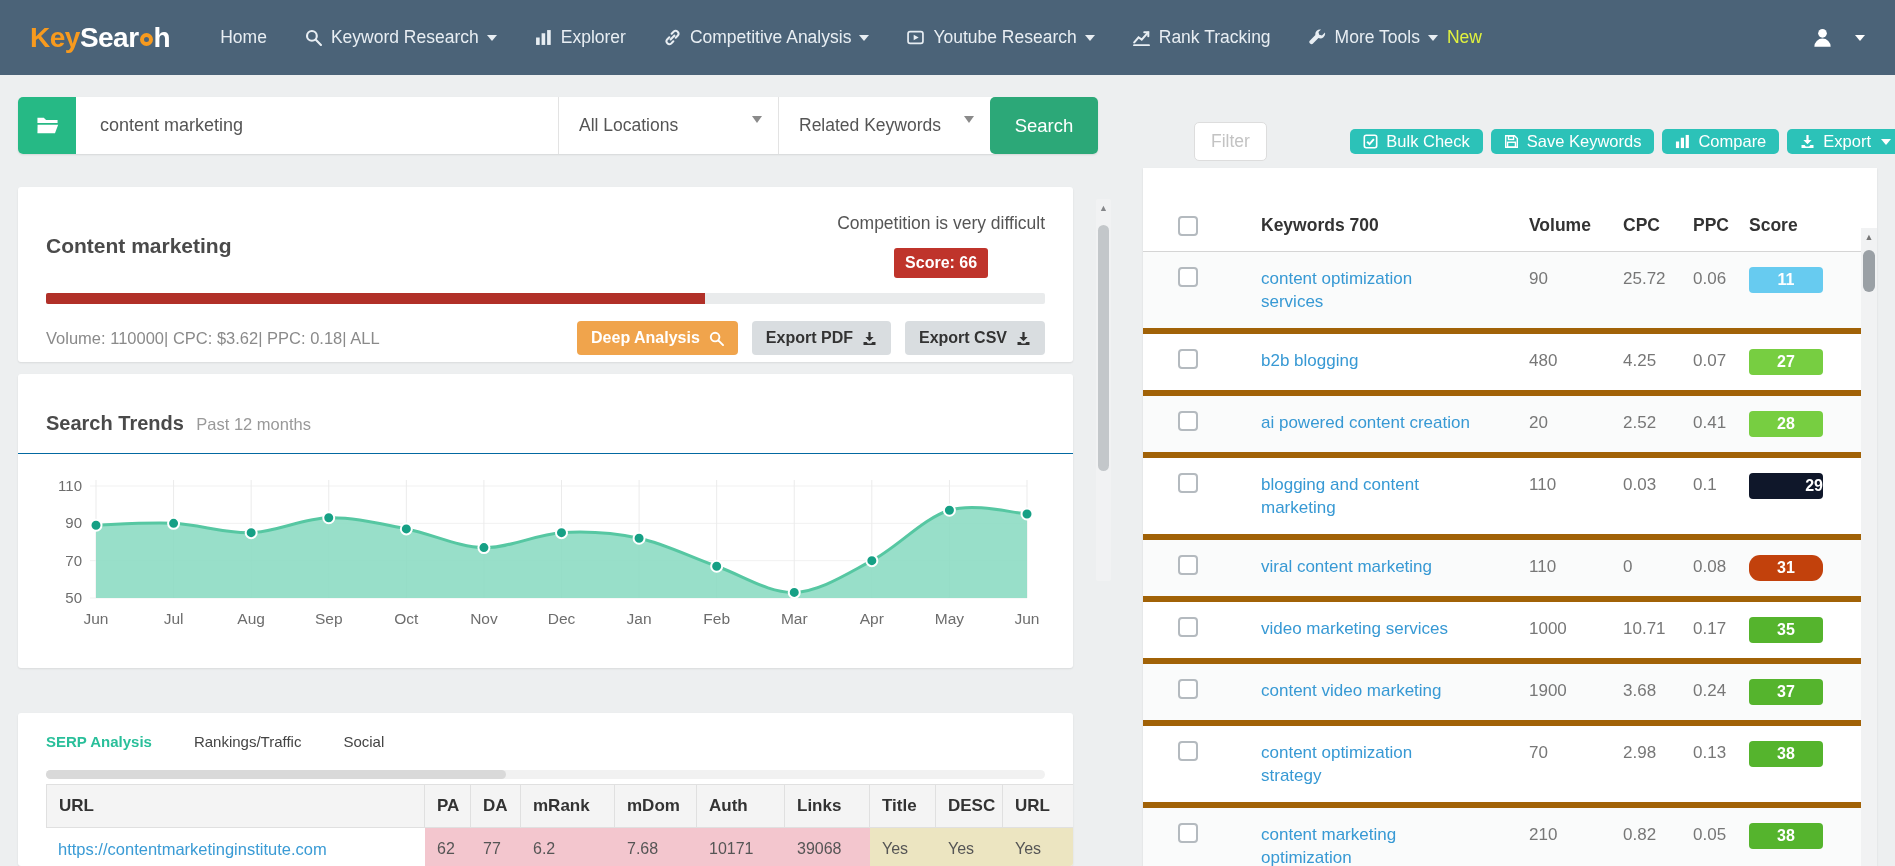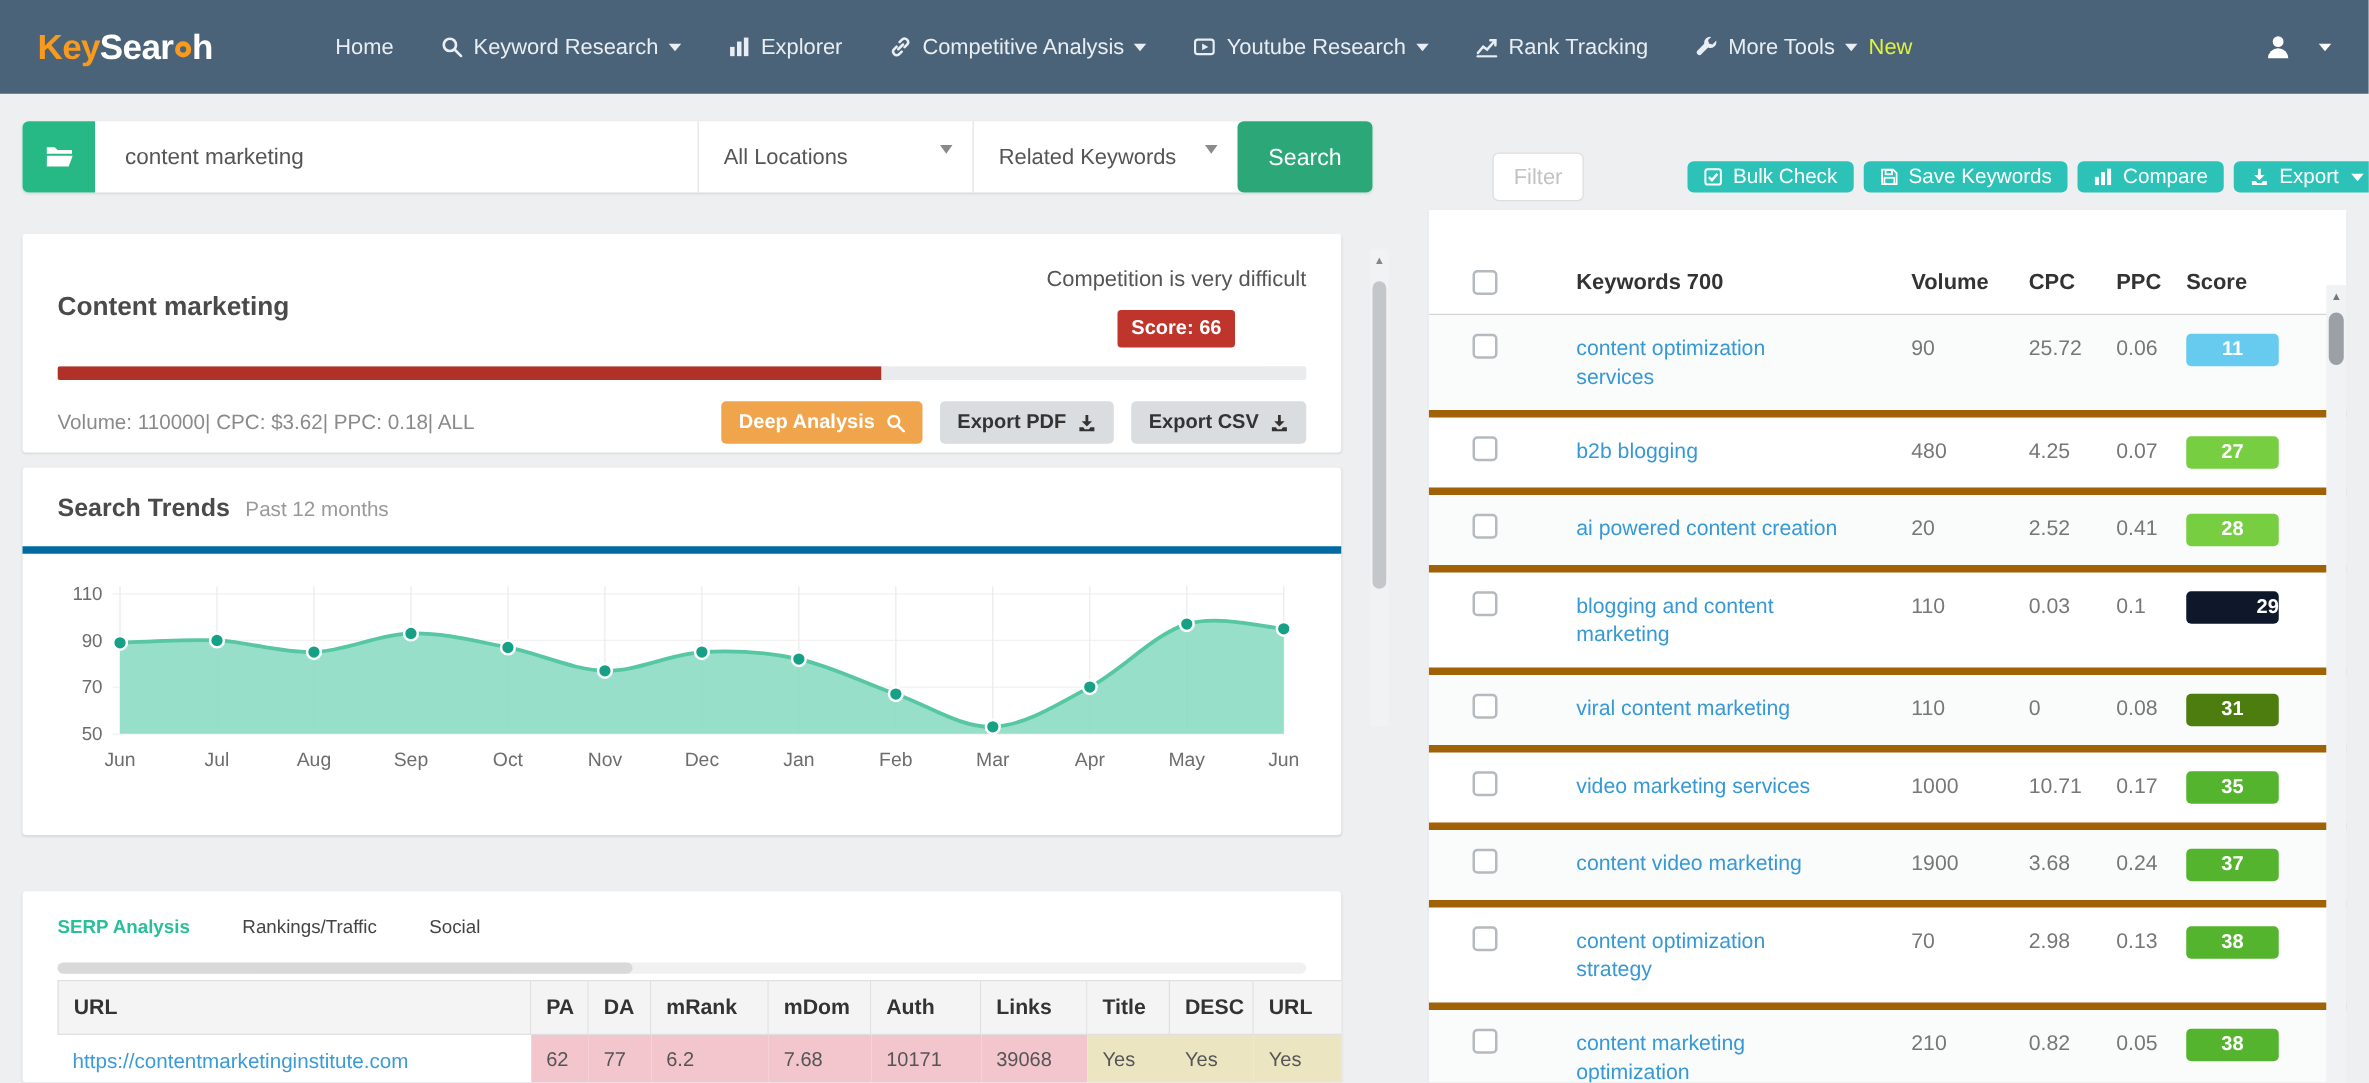--- a/index.html
+++ b/index.html
@@ -9,21 +9,21 @@
 
   
   .navbar { position:absolute; left:0; top:0; width:1895px; height:75px; background:#4b6378;
     display:flex; align-items:center; padding:0 30px; }
   .logo { display:flex; align-items:center; font-weight:800; font-size:28px; letter-spacing:-0.5px;
     margin-right:50px; cursor:pointer; }
   .lg-orange { color:#f79a1e; }
   .lg-white { color:#ffffff; }
   .lg-ring { display:inline-block; width:13px; height:13px; border:4.5px solid #f79a1e;
     border-radius:50%; margin:0 1px; position:relative; top:2px; }
-  .nav-items { display:flex; align-items:center; gap:38px; flex:1;margin-left:48px; }
+  .nav-items { display:flex; align-items:center; gap:38px; flex:1; }
   .nav-item { display:flex; align-items:center; color:#e8eef3; font-size:17.5px; cursor:pointer;
     text-decoration:none; white-space:nowrap; }
   .nav-item .icon { margin-right:9px; display:inline-flex; }
   .icon svg { width:17px; height:17px; display:block; }
   .caret { width:0; height:0; border-left:5px solid transparent; border-right:5px solid transparent;
     border-top:6px solid currentColor; display:inline-block; margin-left:8px; }
   .nav-new { color:#e1f23e; margin-left:9px; font-size:17.5px; }
   .nav-right { display:flex; align-items:center; color:#fff; gap:14px; margin-left:auto; cursor:pointer; }
   .nav-right .icon svg { width:21px; height:21px; }
 
@@ -75,21 +75,21 @@
   .btn-orange { background:#f0a44c; color:#fff; font-weight:700; font-size:16px; border:none;
     border-radius:4px; padding:8px 14px; display:flex; align-items:center; gap:9px; cursor:pointer;
     font-family:"Liberation Sans", sans-serif; }
   .btn-gray { background:#d9dde0; color:#333; font-weight:700; font-size:16px; border:none;
     border-radius:4px; padding:8px 14px; display:flex; align-items:center; gap:9px; cursor:pointer;
     font-family:"Liberation Sans", sans-serif; }
   .btn-orange .icon svg, .btn-gray .icon svg { width:15px; height:15px; }
 
   
   .trends { top:374px; height:294px; }
-  .trends-head { padding:22px 28px 18px; border-bottom:6px solid #0369a1; }
+  .trends-head { padding:22px 28px 18px; border-bottom:1px solid #0369a1;margin-top:16px; }
   .trends-title { font-size:20px; font-weight:700; color:#4a4a4a; display:inline; }
   .trends-sub { font-size:16.5px; color:#999; margin-left:8px; }
   .chart-wrap { padding:16px 20px 0 14px; }
 
   
   .serp { top:713px; height:153px; padding:20px 28px 0; overflow:hidden; }
   .serp-tabs { display:flex; gap:42px; align-items:center; }
   .serp-tab { font-size:15px; color:#444; cursor:pointer; }
   .serp-tab.active { color:#29bf9a; font-weight:700; }
   .hscroll { margin-top:20px; height:9px; background:#f1f1f1; border-radius:5px; position:relative; }
@@ -486,21 +486,21 @@
           <div><span class="score-pill" style="background: #0f172a; text-align: right;">29</span></div>
         </div>
         <div class="kw-row">
           <div>
             <div class="checkbox"></div>
           </div>
           <div><a href="#" class="kw-link">viral content marketing</a></div>
           <span class="kw-num">110</span>
           <span class="kw-num">0</span>
           <span class="kw-num">0.08</span>
-          <div><span class="score-pill" style="background: #4d7c0f;">31</span></div>
+          <div><span class="score-pill" style="background: #c2410c; border-radius: 11px;">31</span></div>
         </div>
         <div class="kw-row">
           <div>
             <div class="checkbox"></div>
           </div>
           <div><a href="#" class="kw-link">video marketing services</a></div>
           <span class="kw-num">1000</span>
           <span class="kw-num">10.71</span>
           <span class="kw-num">0.17</span>
           <div><span class="score-pill" style="background: rgb(85, 180, 45);">35</span></div>

